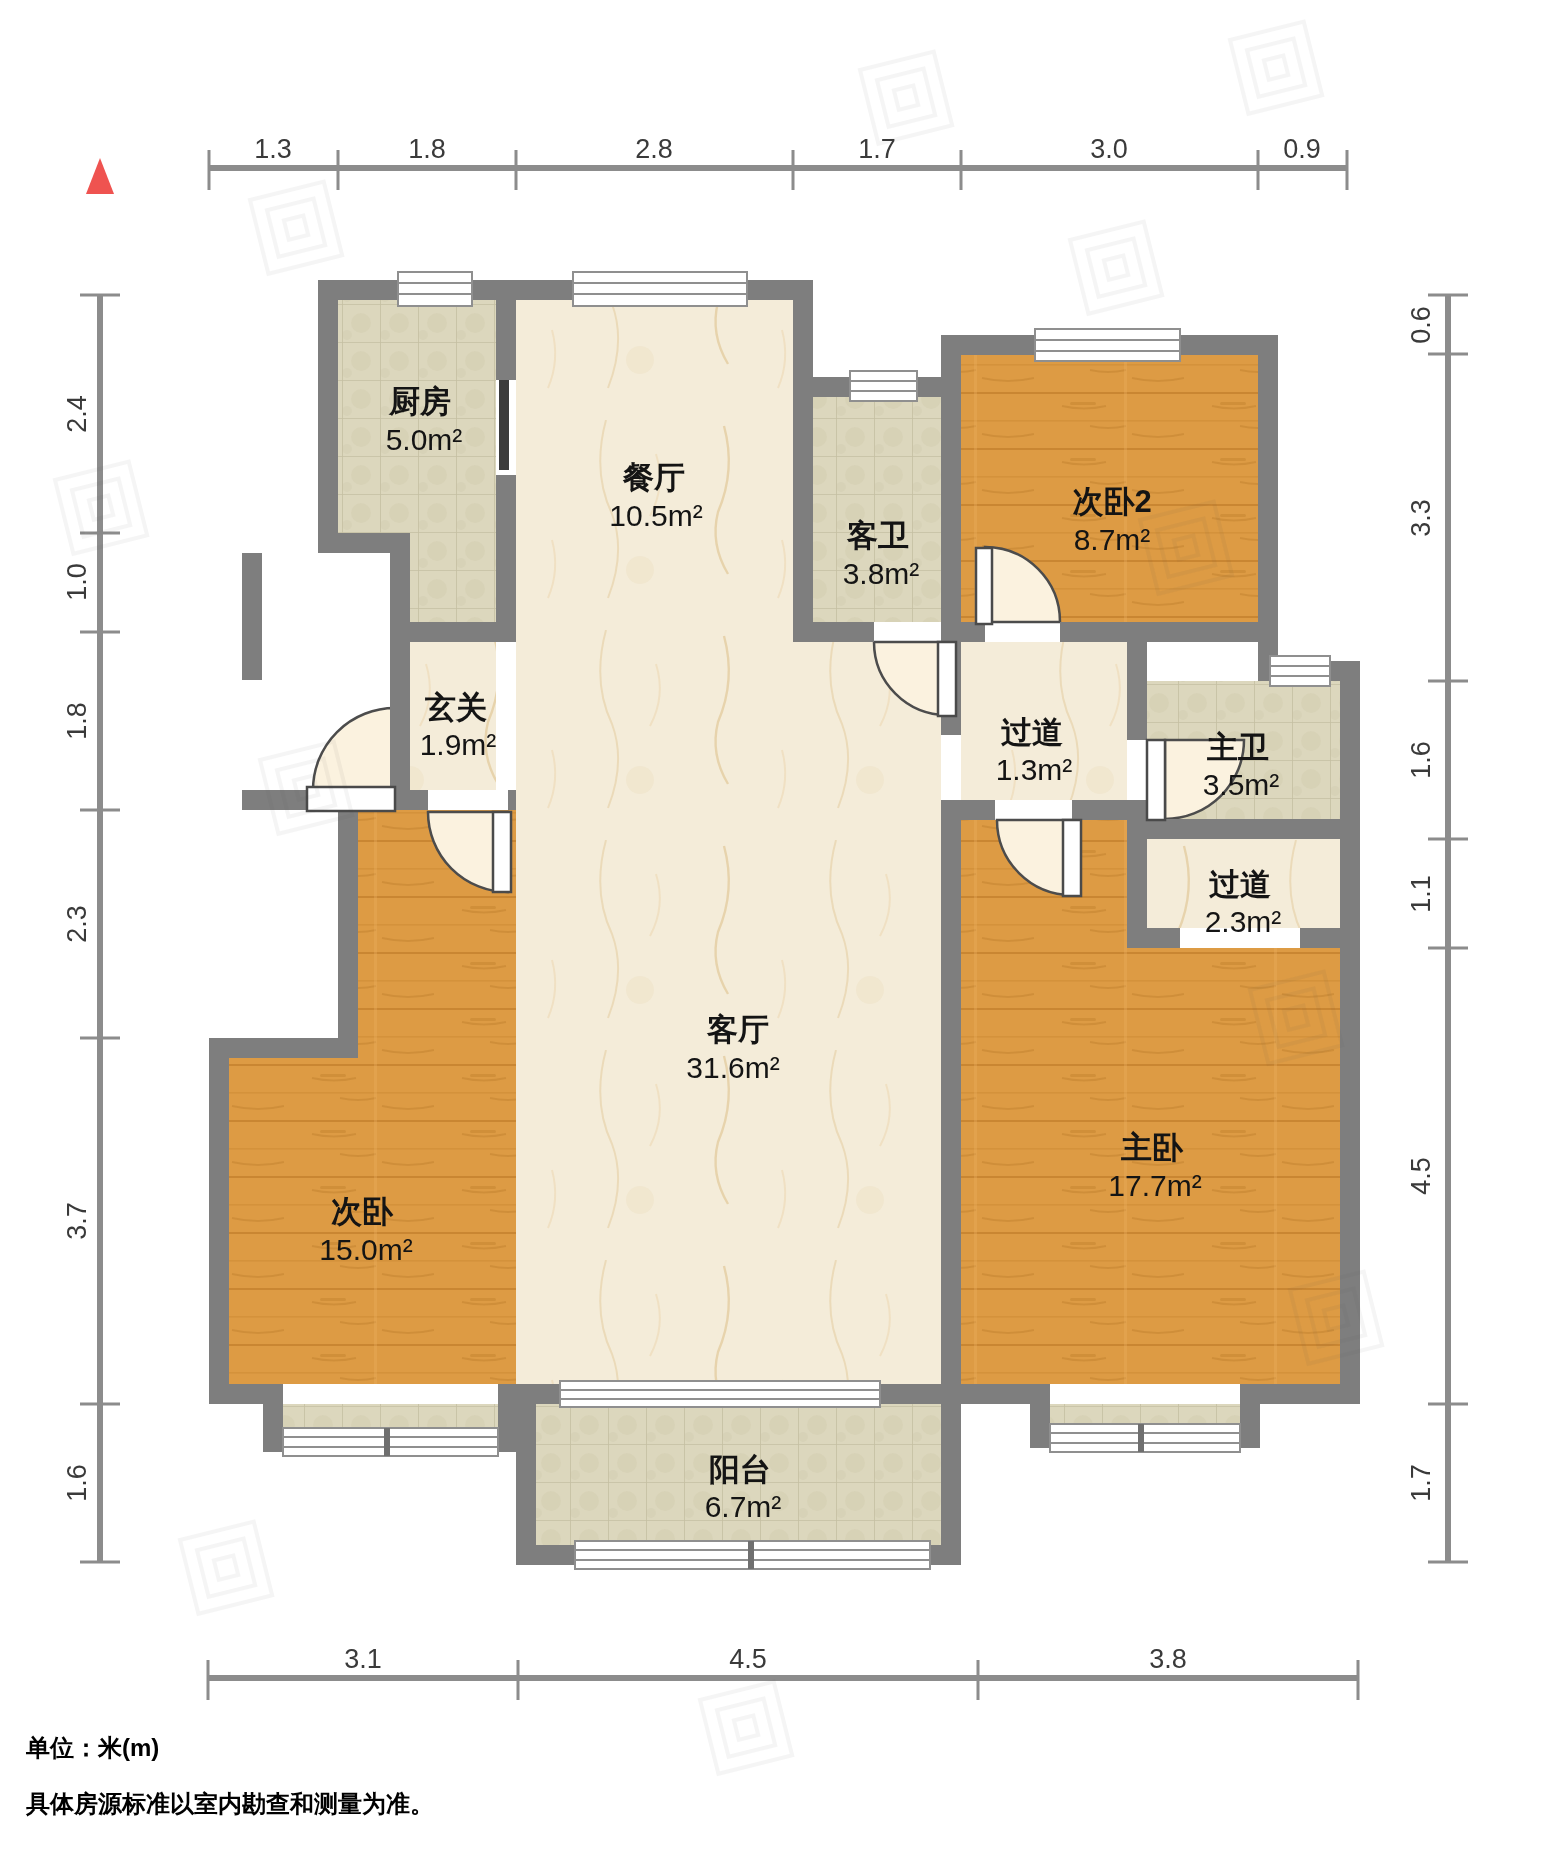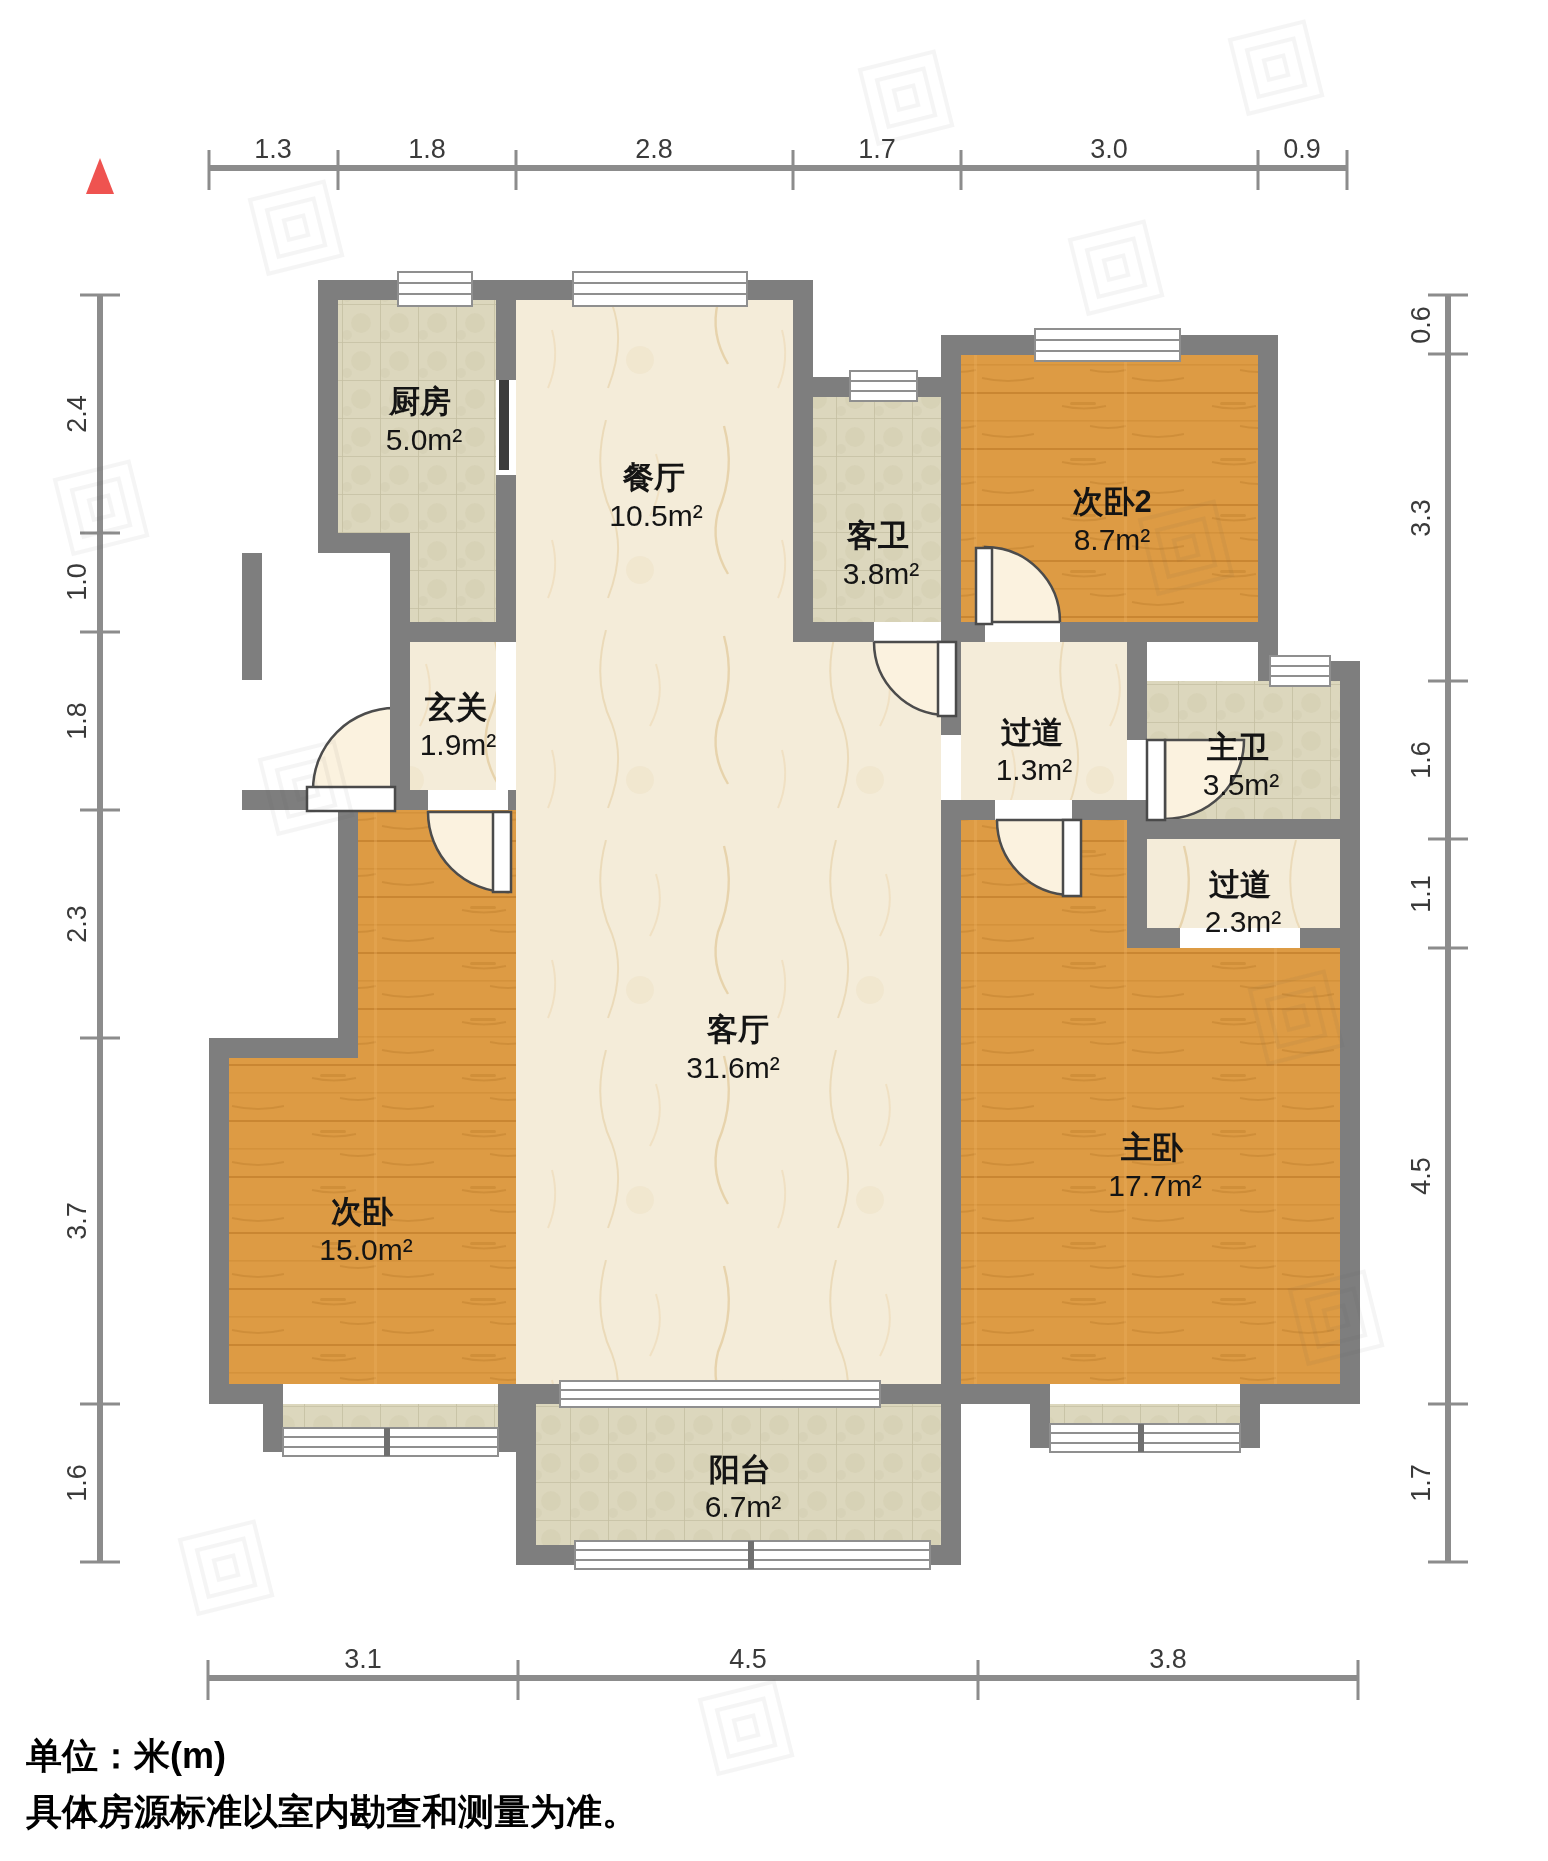--- a/index.html
+++ b/index.html
@@ -2,21 +2,21 @@
 <html><head>
 <meta charset="utf-8">
 <style>
   html,body{margin:0;padding:0;background:#ffffff;}
   #canvas{position:relative;width:1548px;height:1861px;background:#ffffff;overflow:hidden;
           font-family:"Liberation Sans",sans-serif;}
   svg{position:absolute;left:0;top:0;}
   .rname{font:600 31px "Liberation Sans",sans-serif;fill:#141414;}
   .rarea{font:400 30px "Liberation Sans",sans-serif;fill:#141414;}
   .dim{font:400 27px "Liberation Sans",sans-serif;fill:#3a3a3a;}
-  .footer-line{position:absolute;left:26px;color:#000;font-weight:600;font-size:36px;
+  .footer-line{position:absolute;left:26px;color:#000;font-weight:600;font-size:24px;
                font-family:"Liberation Sans",sans-serif;white-space:nowrap;}
 </style>
 </head>
 <body>
 
 <div id="canvas">
 <svg width="1548" height="1861" viewBox="0 0 1548 1861">
   <defs>
     <pattern id="wood" width="150" height="56" patternUnits="userSpaceOnUse">
       <rect width="150" height="56" fill="#dd9b44"></rect>

